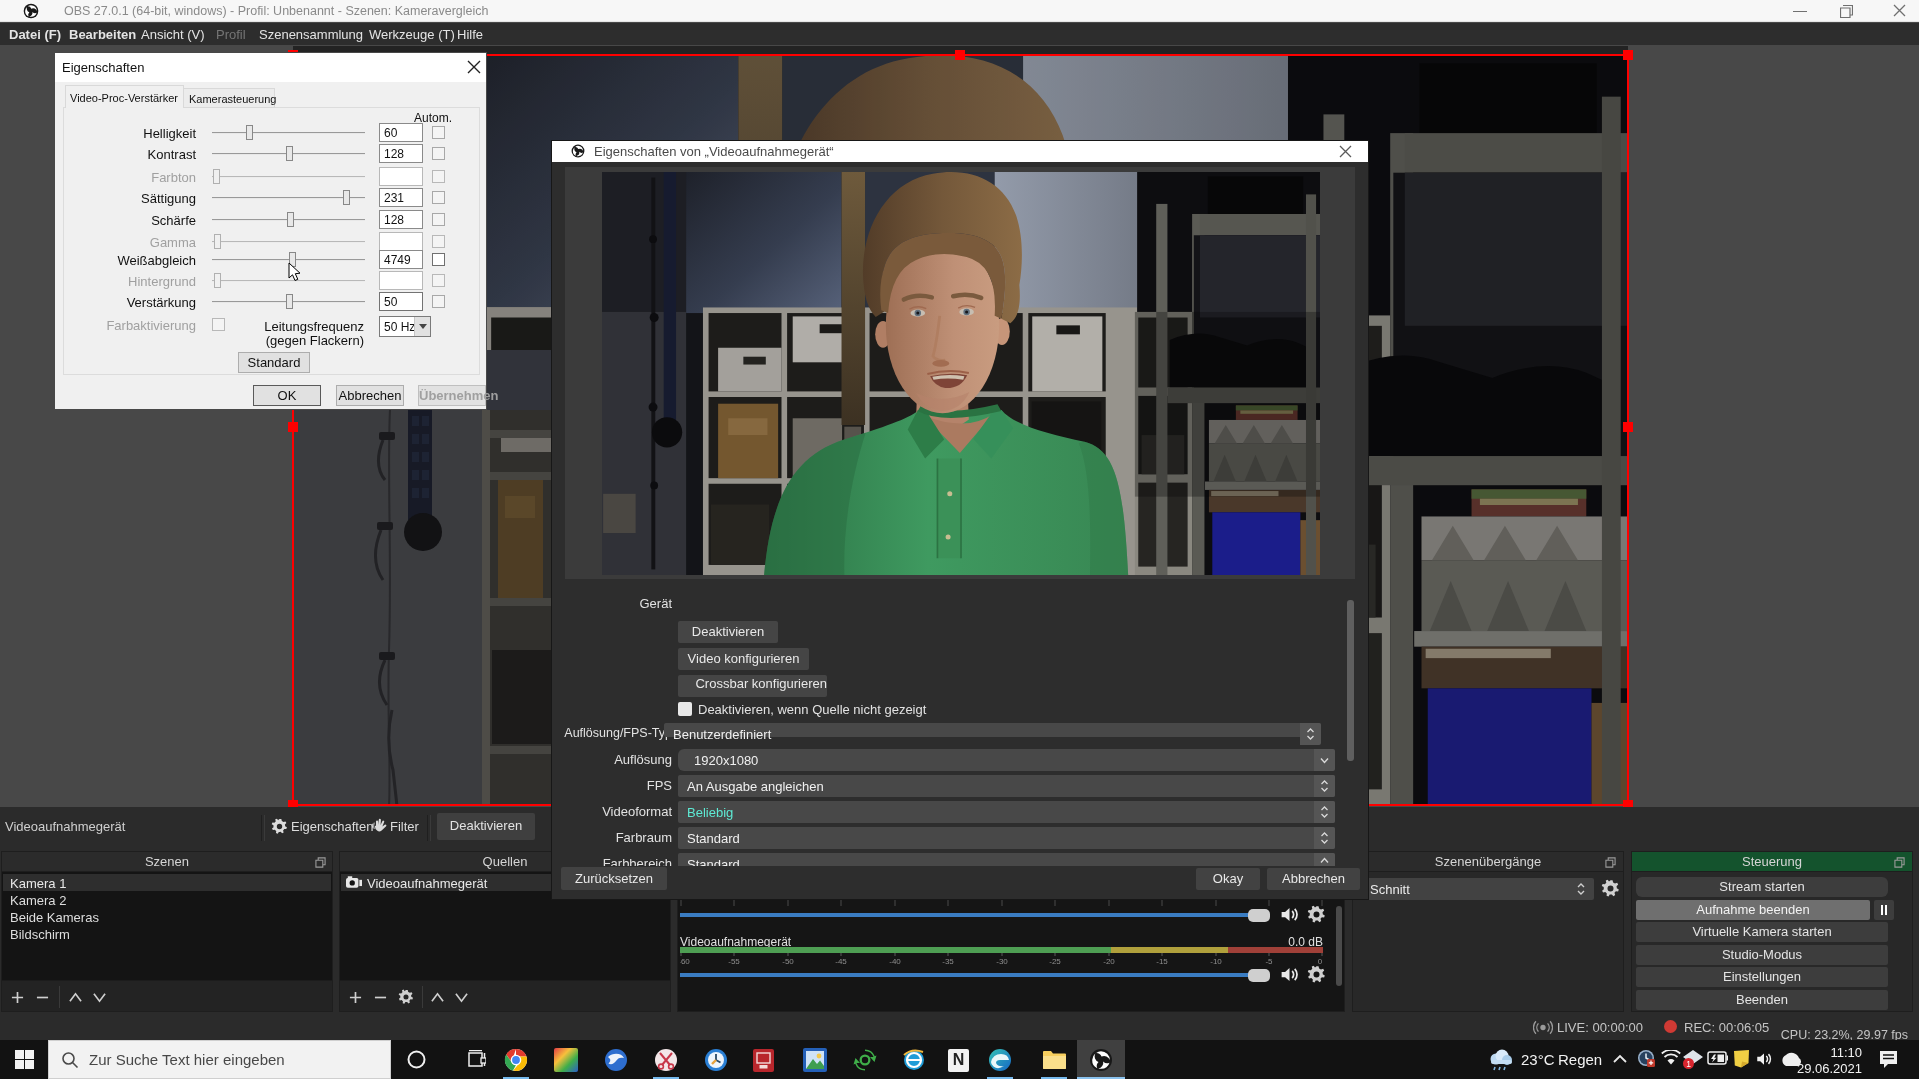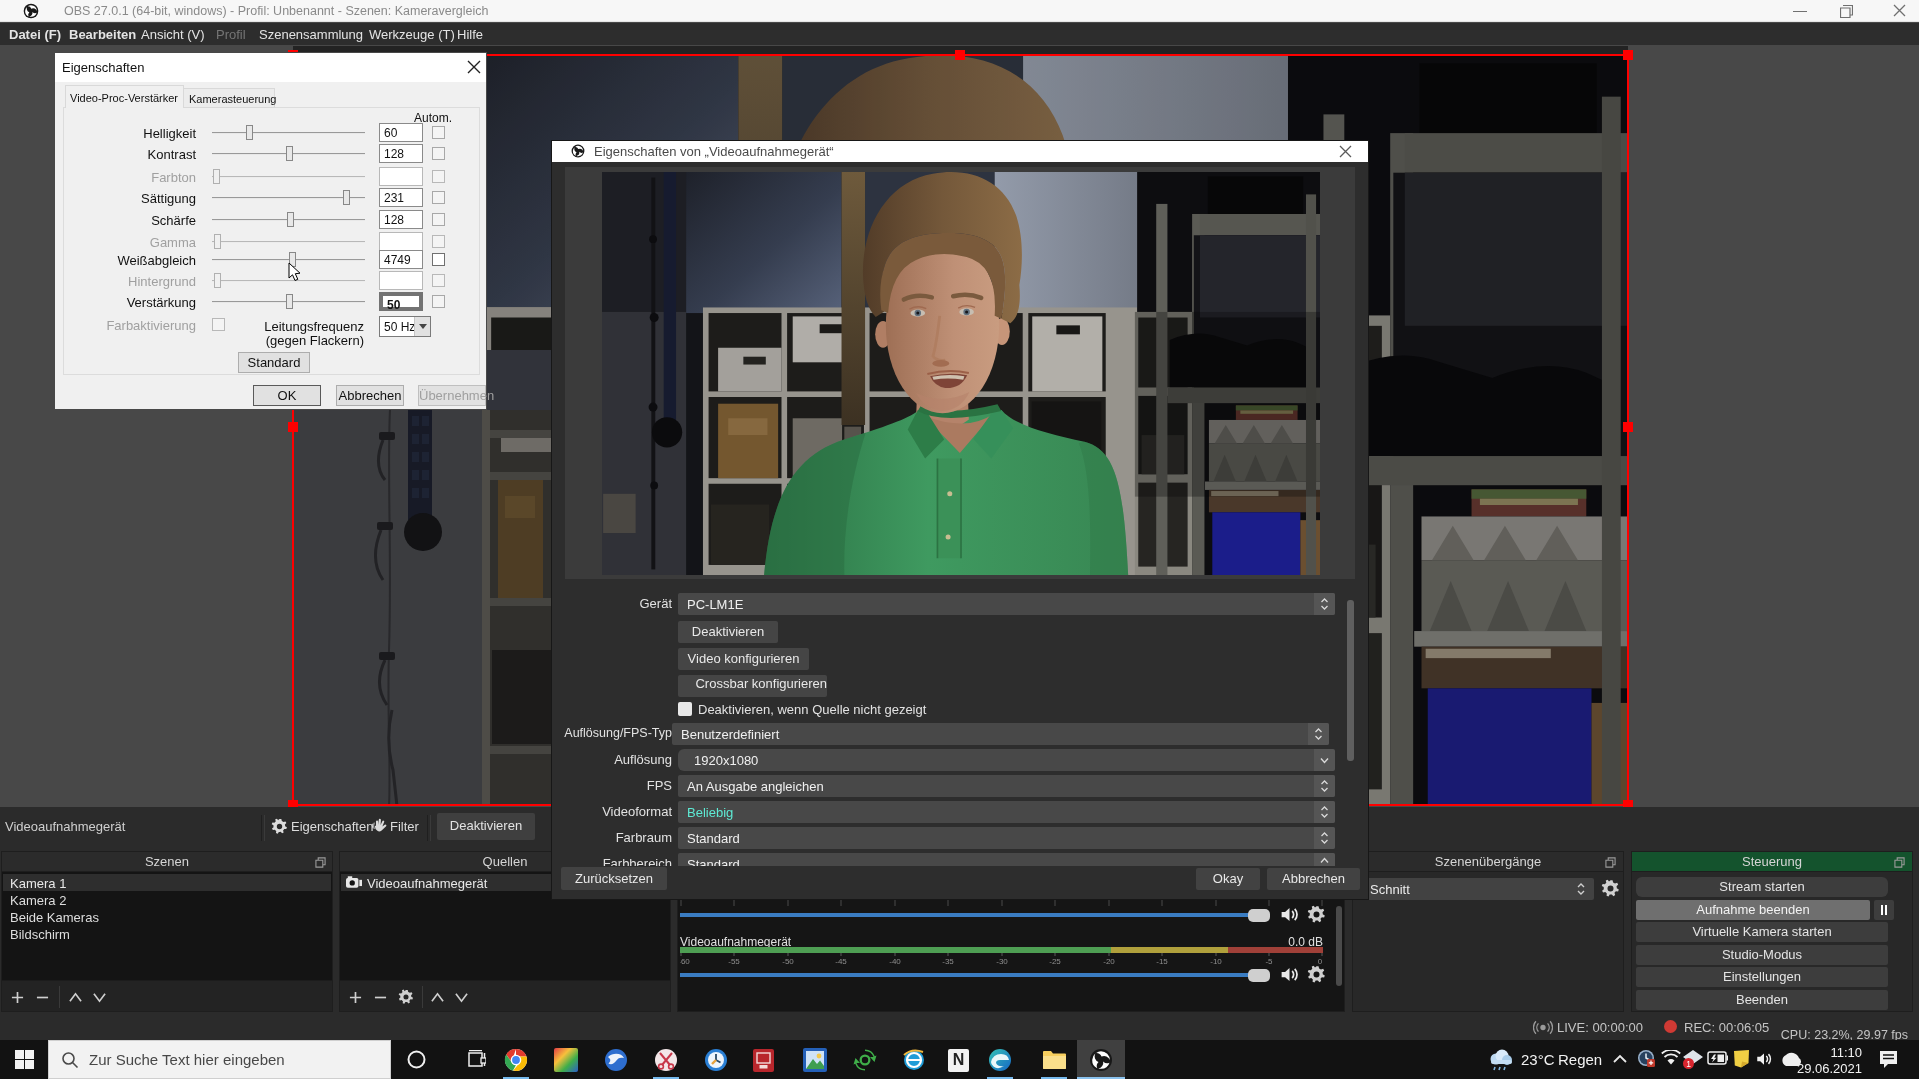--- a/index.html
+++ b/index.html
@@ -679,41 +679,33 @@
   </div>
 
   <div class="abs" style="left:13px;top:26px;width:790px;height:412px;background:#3b3b3b;"></div>
   <svg class="abs" style="left:50px;top:31px" width="718" height="403" viewBox="0 0 1280 720" preserveAspectRatio="none">
         <use href="#cam"></use>
         <rect x="950" y="250" width="330" height="330" fill="rgba(5,5,8,0.3)"></rect>
       </svg>
 
   <div class="abs" style="left:0;top:438px;width:816px;height:287px;overflow:hidden;">
     <div class="lbl" style="left:0;top:17px;width:120px;text-align:right;font-size:13px;color:#e2e2e2;">Gerät</div>
-    <div class="abs" style="left:126px;top:14px;width:657px;height:22px;background:#484848;border-radius:2px;">
-      <div class="lbl" style="left:9px;top:4px;font-size:13px;color:#f0f0f0;">PC-LM1E</div>
-      <div class="abs" style="left:636px;top:0;width:21px;height:22px;background:#555555;border-radius:0 2px 2px 0;">
-            <svg class="abs" style="left:6px;top:4px" width="9" height="14" viewBox="0 0 9 14">
-              <path d="M1.5 5 L4.5 2 L7.5 5 M1.5 9 L4.5 12 L7.5 9" fill="none" stroke="#d8d8d8" stroke-width="1.3"></path>
-            </svg>
-          </div>
-    </div>
     <div class="abs" style="left:126px;top:42px;width:100px;height:22px;background:#454545;border-radius:2px;">
           <div style="text-align:center;font-size:13px;color:#e8e8e8;margin-top:3px;">Deaktivieren</div>
         </div>
     <div class="abs" style="left:126px;top:69px;width:131px;height:22px;background:#454545;border-radius:2px;">
           <div style="text-align:center;font-size:13px;color:#e8e8e8;margin-top:3px;">Video konfigurieren</div>
         </div>
     <div class="abs" style="left:126px;top:96px;width:149px;height:22px;background:#454545;border-radius:2px;">
           <div style="text-align:right;font-size:13px;color:#e8e8e8;margin-top:1px;">Crossbar konfigurieren</div>
         </div>
     <div class="abs" style="left:126px;top:123px;width:14px;height:14px;background:#e8e8e8;border-radius:2px;"></div>
     <div class="lbl" style="left:146px;top:123px;font-size:13px;color:#e2e2e2;">Deaktivieren, wenn Quelle nicht gezeigt</div>
     <div class="lbl" style="left:0;top:147px;width:120px;text-align:right;font-size:12.5px;color:#e2e2e2;">Auflösung/FPS-Typ</div>
-    <div class="abs" style="left:120px;top:144px;width:657px;height:22px;background:#484848;border-radius:2px;">
+    <div class="abs" style="left:112px;top:144px;width:657px;height:14px;background:#484848;border-radius:2px;">
       <div class="lbl" style="left:9px;top:4px;font-size:13px;color:#f0f0f0;">Benutzerdefiniert</div>
       <div class="abs" style="left:636px;top:0;width:21px;height:22px;background:#555555;border-radius:0 2px 2px 0;">
             <svg class="abs" style="left:6px;top:4px" width="9" height="14" viewBox="0 0 9 14">
               <path d="M1.5 5 L4.5 2 L7.5 5 M1.5 9 L4.5 12 L7.5 9" fill="none" stroke="#d8d8d8" stroke-width="1.3"></path>
             </svg>
           </div>
     </div>
     <div class="lbl" style="left:0;top:173px;width:120px;text-align:right;font-size:13px;color:#e2e2e2;">Auflösung</div>
     <div class="abs" style="left:126px;top:170px;width:657px;height:22px;background:#484848;border-radius:6px;">
       <div class="lbl" style="left:16px;top:4px;font-size:13px;color:#f0f0f0;">1920x1080</div>
@@ -843,21 +835,21 @@
 
   <div class="lbl" style="left:0;top:221px;width:141px;text-align:right;font-size:13px;color:#a0a0a0;">Hintergrund</div>
   <div class="abs" style="left:157px;top:227px;width:153px;height:2px;background:#b8b8b8;border-bottom:1px solid #ececec;"></div>
   <div class="abs" style="left:159px;top:220px;width:7px;height:15px;background:#f0f0f0;border:1px solid #b0b0b0;"></div>
   <div class="abs" style="left:324px;top:218px;width:44px;height:19px;background:#fff;border:1px solid #b8b8b8;"></div>
   <div class="abs" style="left:377px;top:221px;width:13px;height:13px;background:#f4f4f4;border:1px solid #b8b8b8;"></div>
 
   <div class="lbl" style="left:0;top:242px;width:141px;text-align:right;font-size:13px;color:#111;">Verstärkung</div>
   <div class="abs" style="left:157px;top:248px;width:153px;height:2px;background:#999;border-bottom:1px solid #e8e8e8;"></div>
   <div class="abs" style="left:231px;top:241px;width:7px;height:15px;background:#e8e8e8;border:1px solid #888;"></div>
-  <div class="abs" style="left:324px;top:239px;width:44px;height:19px;background:#fff;border:4px solid #737373;font-weight:bold;">
+  <div class="abs" style="left:324px;top:239px;width:44px;height:19px;background:#fff;border:1px solid #737373;">
         <div class="lbl" style="left:4px;top:2px;font-size:12px;color:#111;">50</div>
       </div>
   <div class="abs" style="left:377px;top:242px;width:13px;height:13px;background:#f4f4f4;border:1px solid #a8a8a8;"></div>
 
   <div class="lbl" style="left:0;top:265px;width:141px;text-align:right;font-size:13px;color:#a0a0a0;">Farbaktivierung</div>
   <div class="abs" style="left:157px;top:265px;width:13px;height:13px;background:#f4f4f4;border:1px solid #b8b8b8;"></div>
   <div class="lbl" style="left:0;top:266px;width:309px;text-align:right;font-size:13px;color:#111;">Leitungsfrequenz</div>
   <div class="lbl" style="left:0;top:280px;width:309px;text-align:right;font-size:13px;color:#111;">(gegen Flackern)</div>
   <div class="abs" style="left:324px;top:263px;width:52px;height:21px;background:#fff;border:1px solid #7a7a7a;">
     <div class="lbl" style="left:4px;top:3px;font-size:12px;color:#111;">50 Hz</div>
@@ -871,21 +863,21 @@
         <div style="text-align:center;font-size:13px;color:#111;margin-top:2px;">Standard</div>
       </div>
 
   <div class="abs" style="left:198px;top:332px;width:68px;height:21px;background:#e1e1e1;border:1px solid #5a5a5a;">
         <div style="text-align:center;font-size:13px;color:#111;margin-top:2px;">OK</div>
       </div>
   <div class="abs" style="left:281px;top:332px;width:68px;height:21px;background:#e1e1e1;border:1px solid #adadad;">
         <div style="text-align:center;font-size:13px;color:#111;margin-top:2px;">Abbrechen</div>
       </div>
   <div class="abs" style="left:363px;top:332px;width:68px;height:21px;background:#e1e1e1;border:1px solid #bfbfbf;">
-        <div style="text-align:center;font-size:13px;color:#9f9f9f;margin-top:2px;">Übernehmen</div>
+        <div style="text-align:center;font-size:13px;color:#9f9f9f;margin-top:2px;font-weight:bold;">Übernehmen</div>
       </div>
 </div>
 
 <svg class="abs" style="left:288px;top:262px;z-index:99" width="14" height="21" viewBox="0 0 14 21">
       <path d="M1 1 L1 16 L4.5 12.8 L7 18.5 L9.8 17.3 L7.3 11.7 L12 11.2 Z" fill="#fff" stroke="#000" stroke-width="1"></path>
     </svg>
 
 </div>
 
 </body></html>

